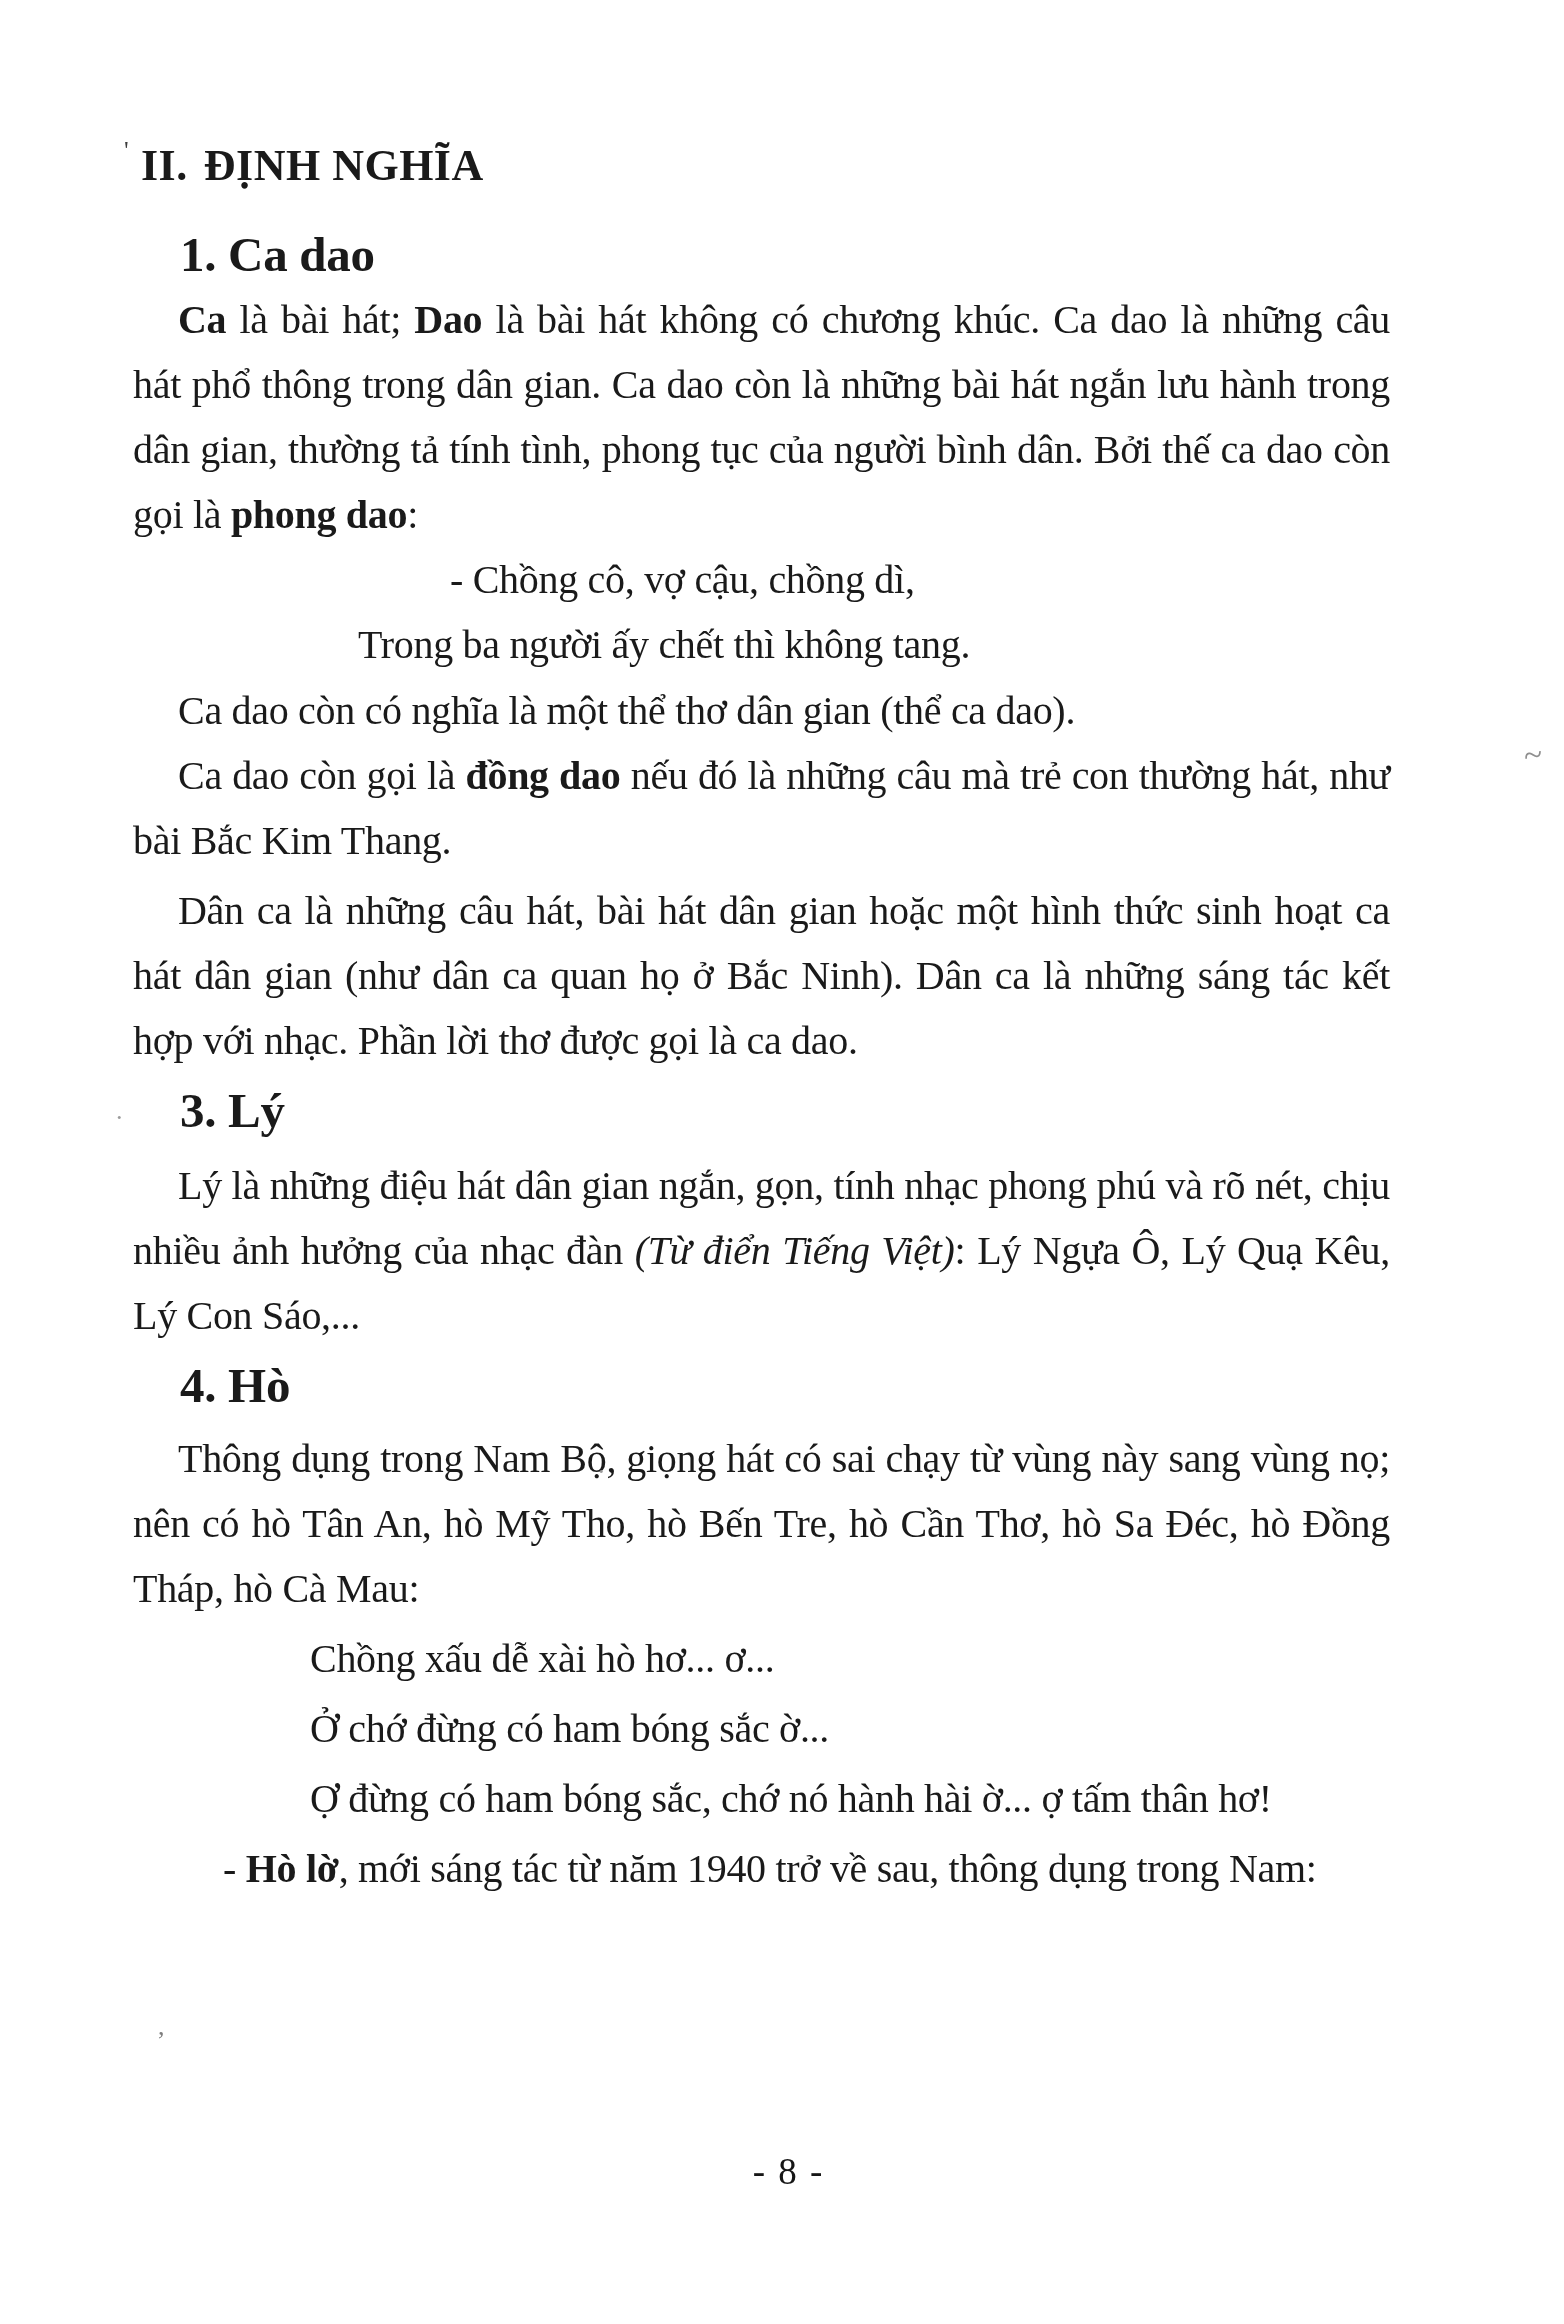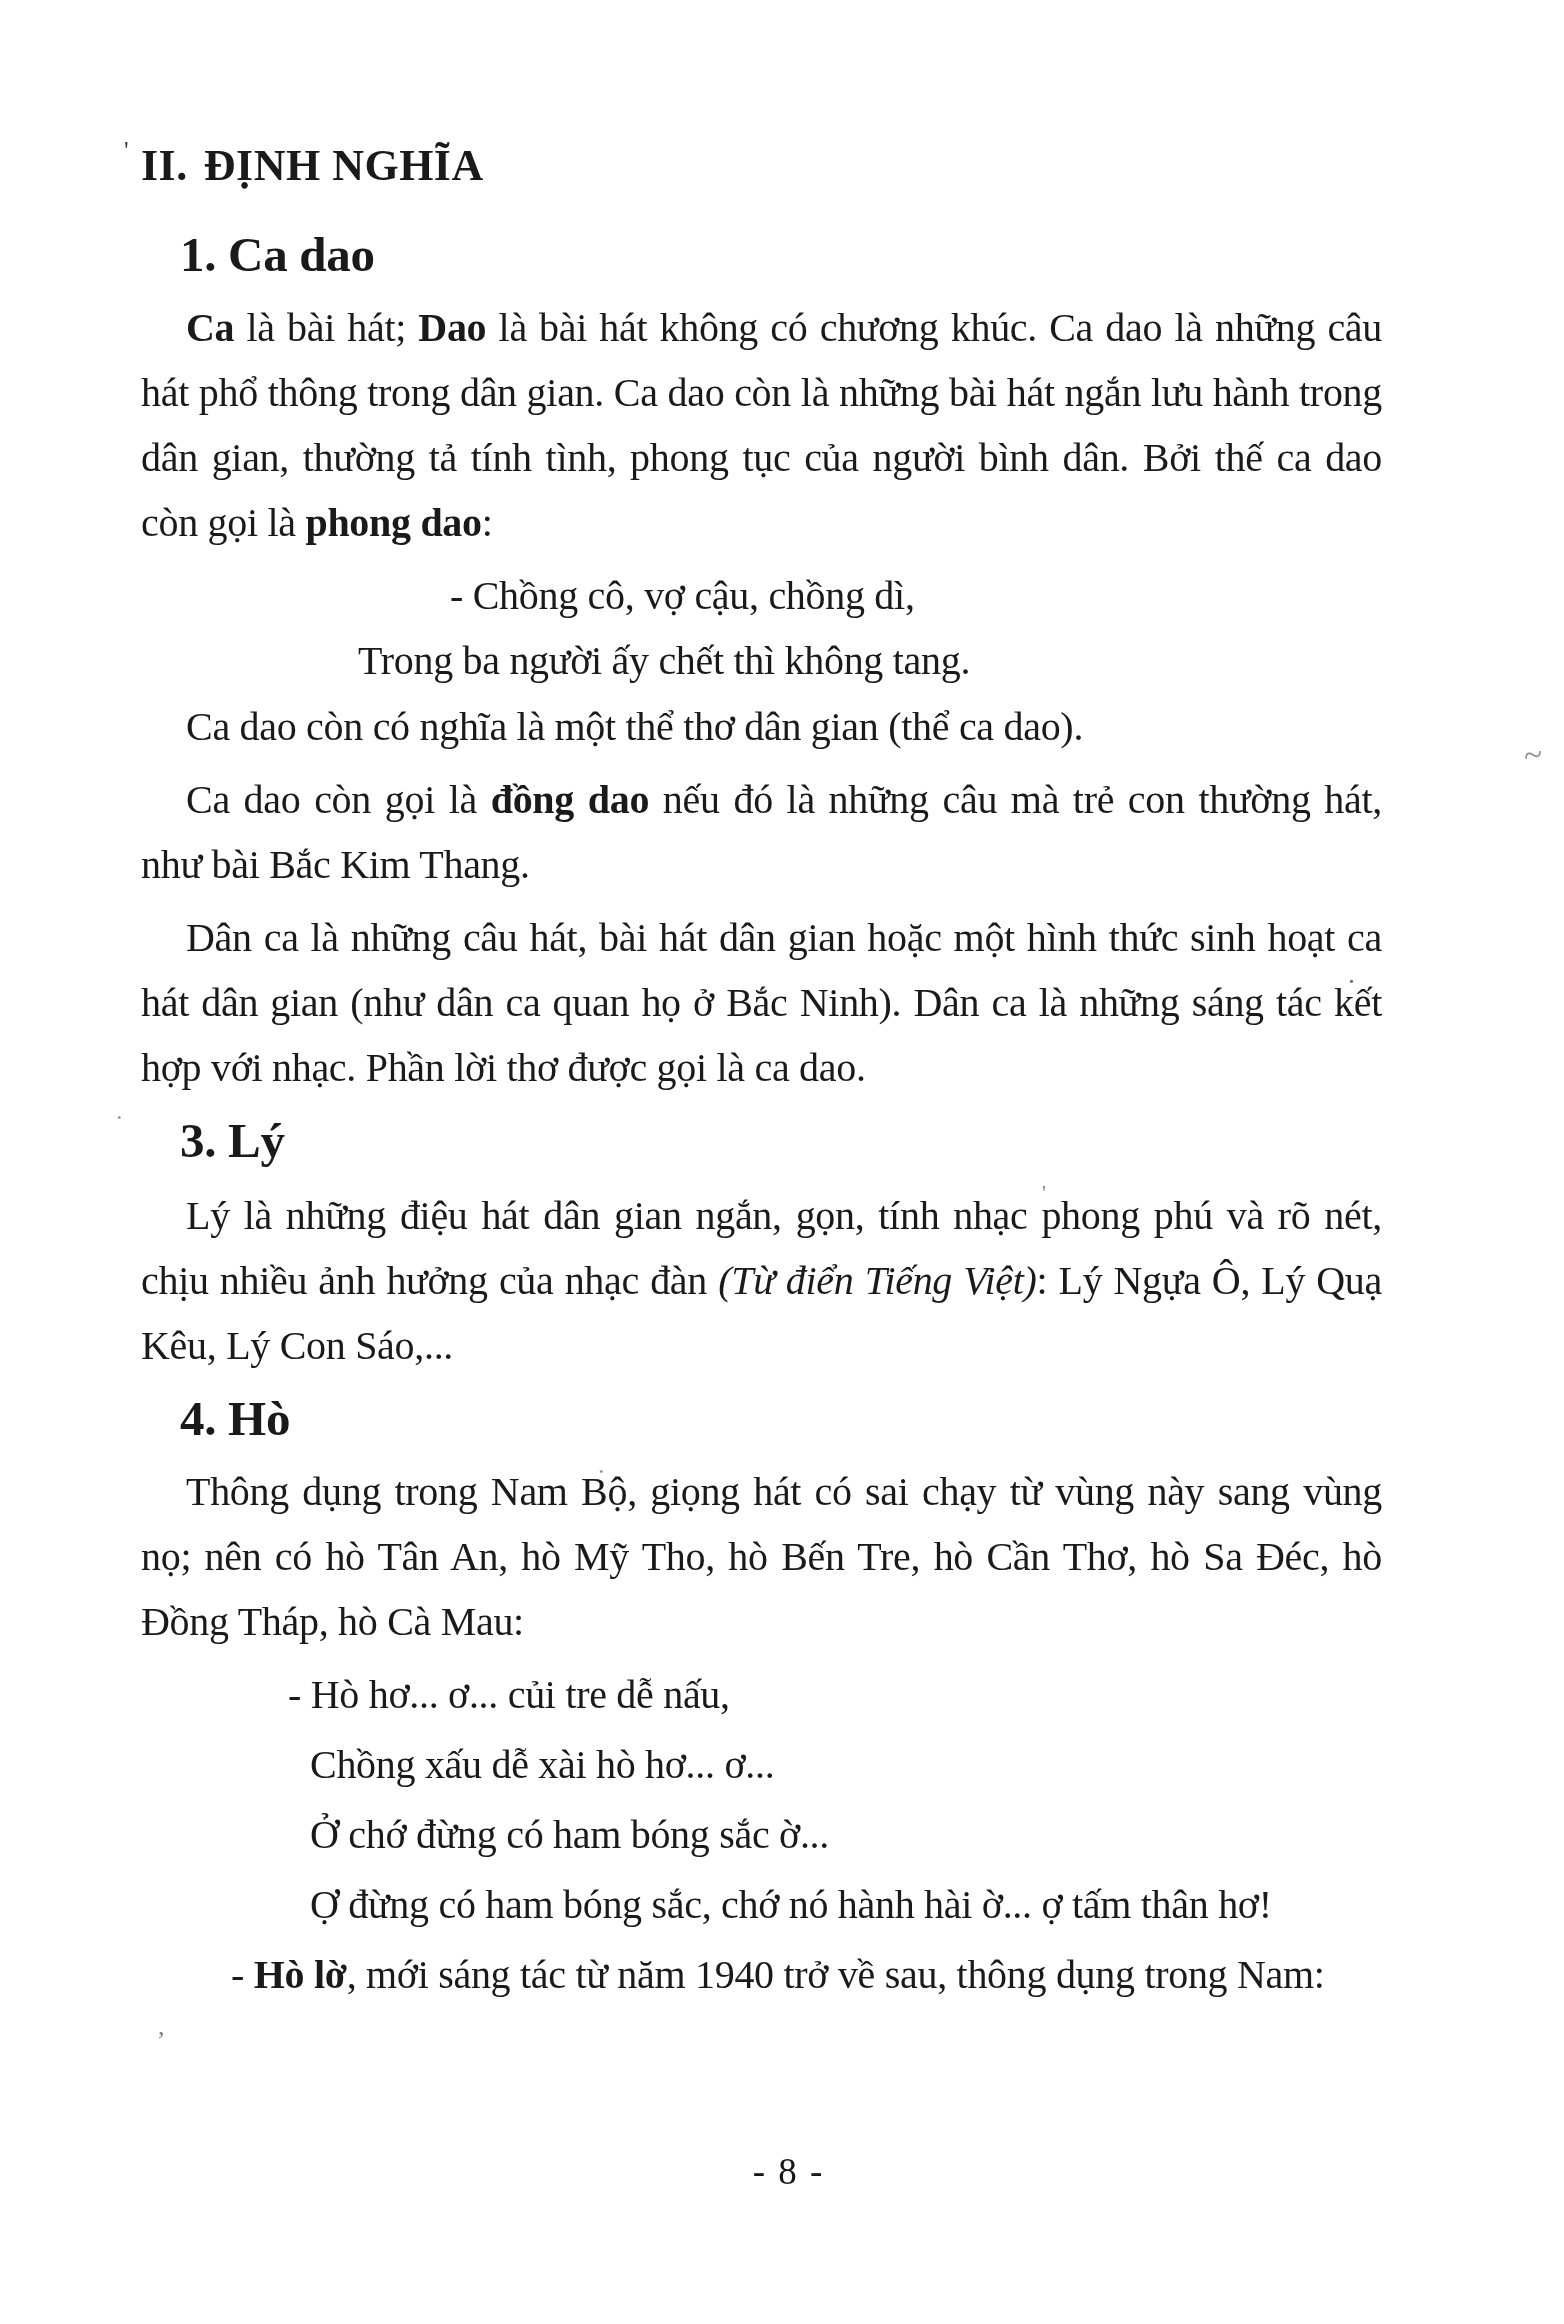--- a/index.html
+++ b/index.html
@@ -27,21 +27,21 @@
     margin: 0 0 24px 8px;
     letter-spacing: 0.5px;
     font-family: Liberation Serif, serif;
   }
   .heading .hgap { display: inline-block; width: 16px; }
   .title {
     font-size: 49px;
     font-weight: bold;
     margin: 5px 0 0 47px;
   }
-  .para { margin: 8px; text-align: justify; }
+  .para { margin: 0; text-align: justify; }
   .indent { text-indent: 45px; }
   .indent-lg { text-indent: 90px; }
   .verse { margin: 0; }
   .v1a { padding-left: 317px; }
   .v1b { padding-left: 225px; }
   .v4a { padding-left: 155px; }
   .v4x { padding-left: 177px; }
   .mt1 { margin-top: 1px; }
   .mt4 { margin-top: 4px; }
   .mt5 { margin-top: 5px; }
@@ -98,21 +98,20 @@
     <p class="para indent mt5">Dân ca là những câu hát, bài hát dân gian hoặc một hình thức sinh hoạt ca hát dân gian (như dân ca quan họ ở Bắc Ninh). Dân ca là những sáng tác kết hợp với nhạc. Phần lời thơ được gọi là ca dao.</p>
 
     <h3 class="title">3. Lý</h3>
 
     <p class="para indent mt10"><span>Lý là những điệu hát dân gian ngắn, gọn, tính nhạc phong phú và rõ nét, chịu nhiều ảnh hưởng của nhạc đàn </span><i>(Từ điển Tiếng Việt)</i><span>: Lý Ngựa Ô, Lý Quạ Kêu, Lý Con Sáo,...</span></p>
 
     <h3 class="title">4. Hò</h3>
 
     <p class="para indent mt8">Thông dụng trong Nam Bộ, giọng hát có sai chạy từ vùng này sang vùng nọ; nên có hò Tân An, hò Mỹ Tho, hò Bến Tre, hò Cần Thơ, hò Sa Đéc, hò Đồng Tháp, hò Cà Mau:</p>
 
-    <p class="verse v4a mt4">- Hò hơ... ơ... củi tre dễ nấu,</p>
     <p class="verse v4x mt5">Chồng xấu dễ xài hò hơ... ơ...</p>
     <p class="verse v4x mt5">Ở chớ đừng có ham bóng sắc ờ...</p>
     <p class="verse v4x mt5">Ợ đừng có ham bóng sắc, chớ nó hành hài ờ... ợ tấm thân hơ!</p>
 
     <p class="para indent-lg mt5"><span>- </span><b>Hò lờ</b><span>, mới sáng tác từ năm 1940 trở về sau, thông dụng trong Nam:</span></p>
 
   </div>
 
   <div class="page-num">- 8 -</div>
 

